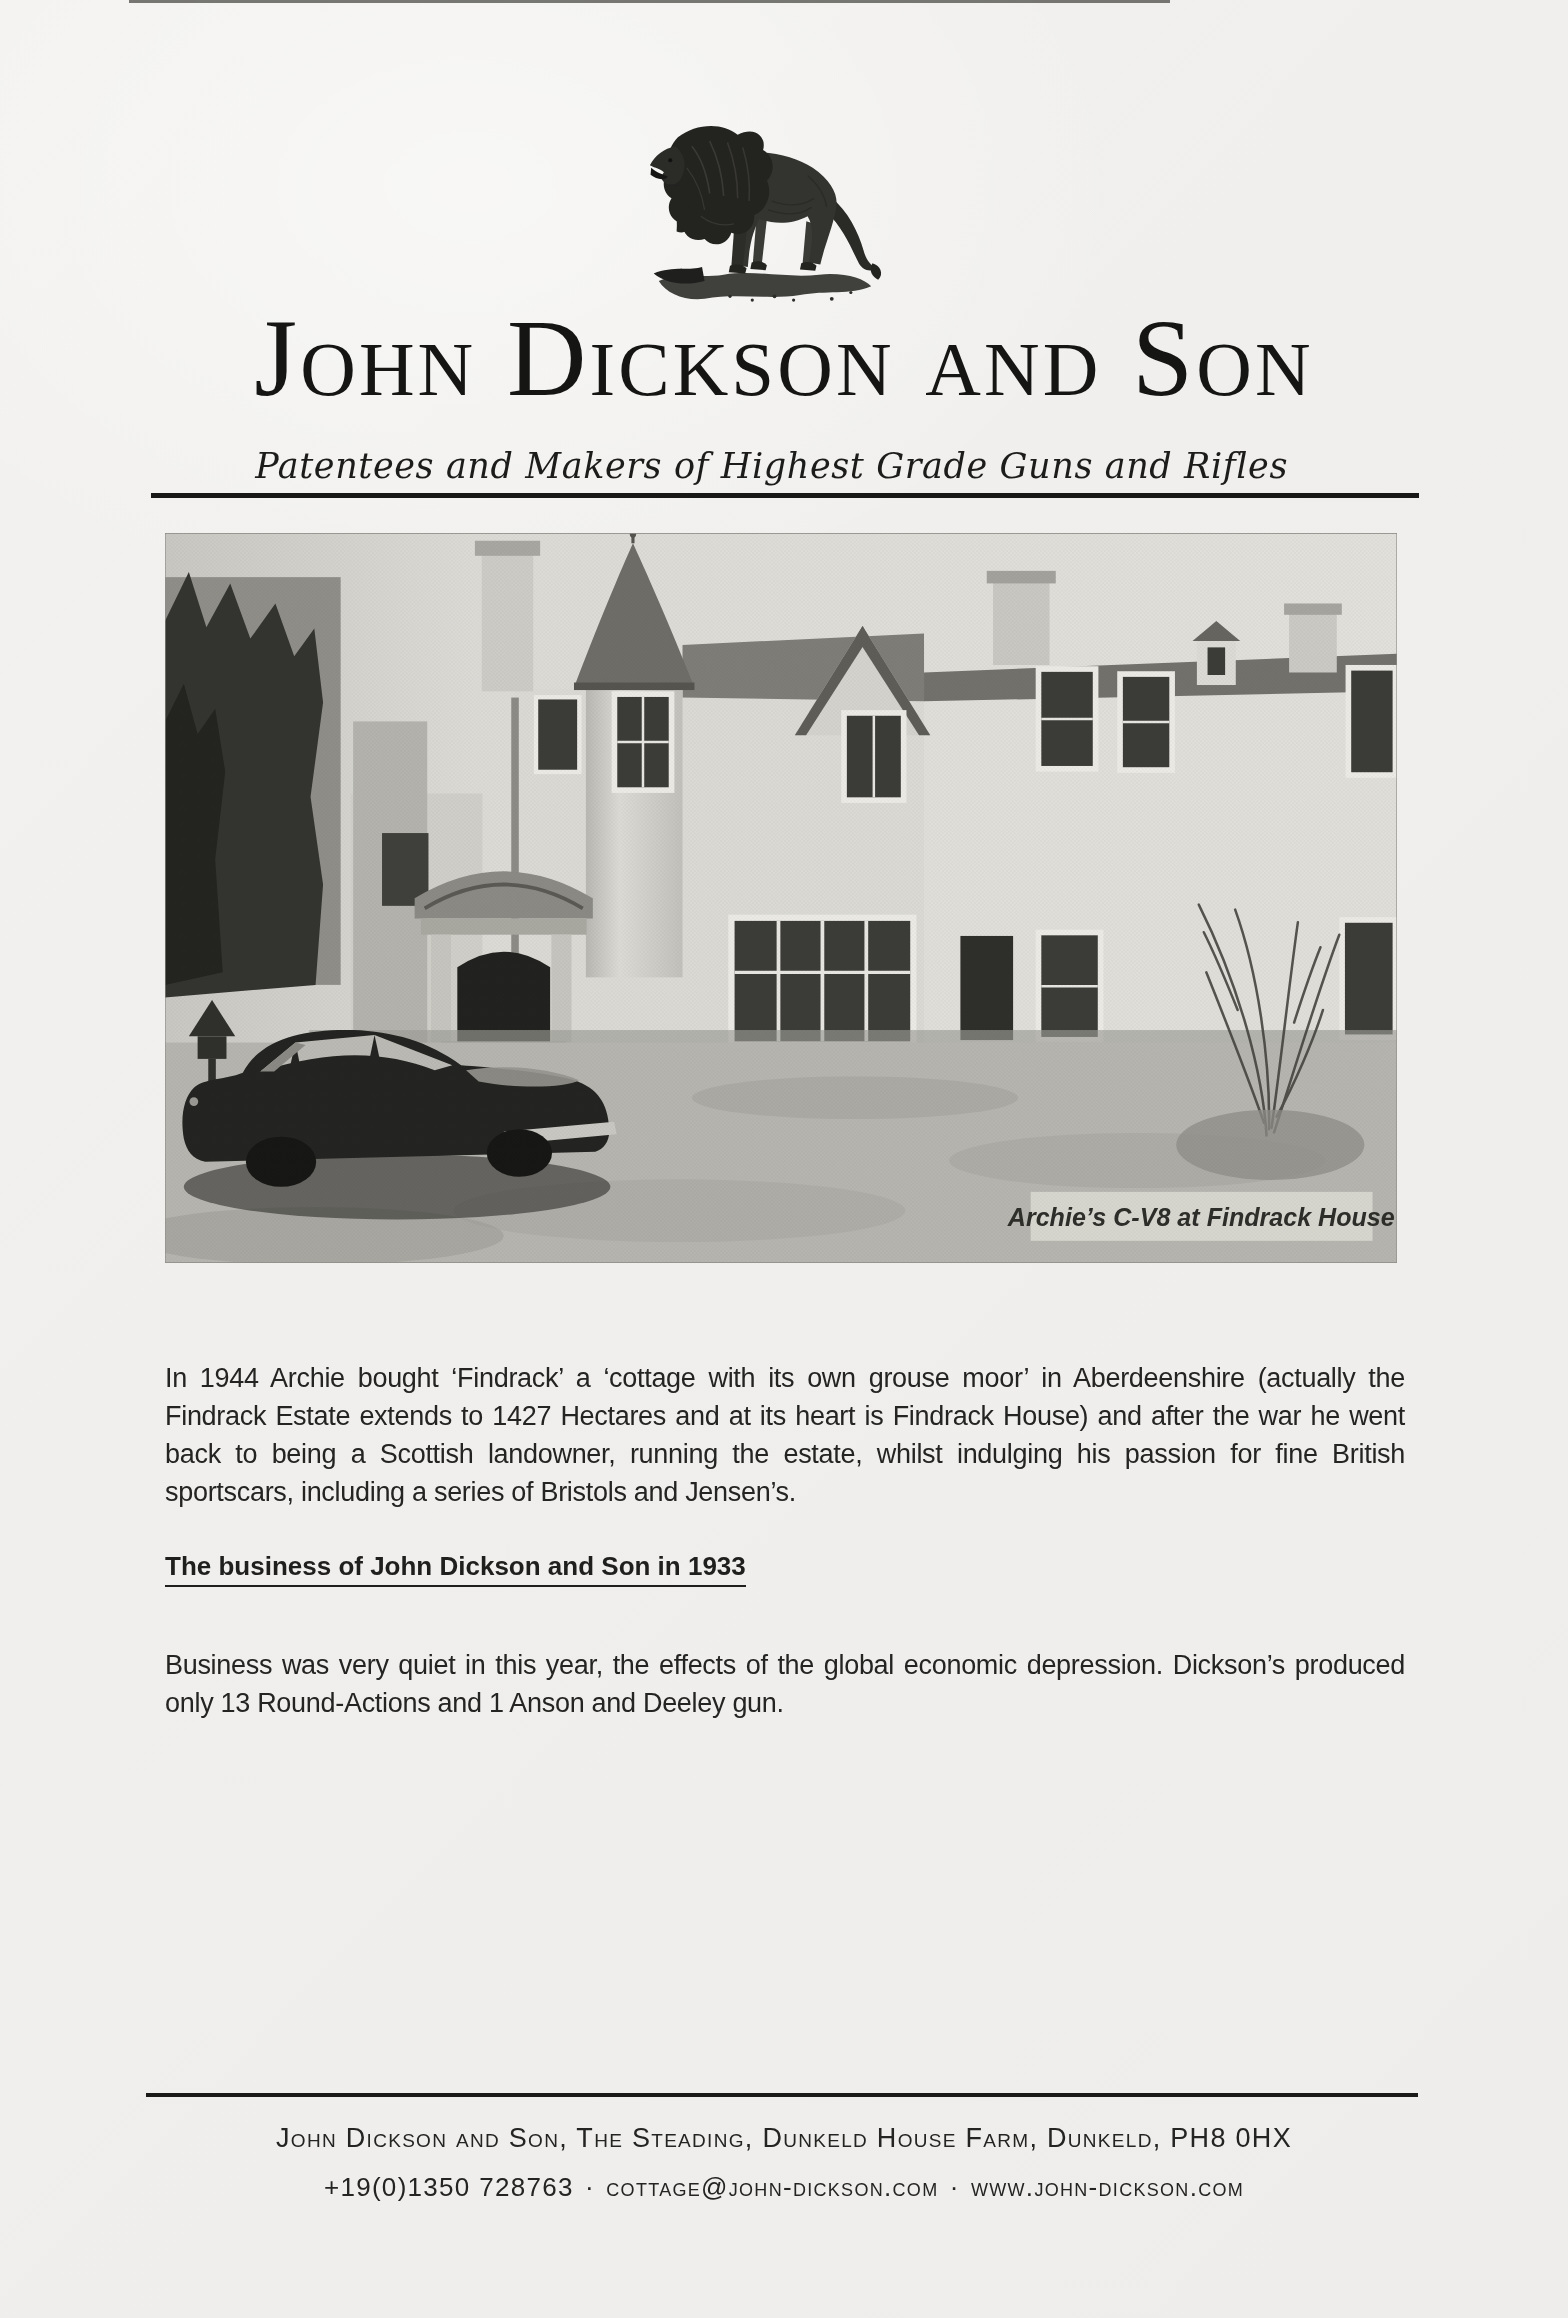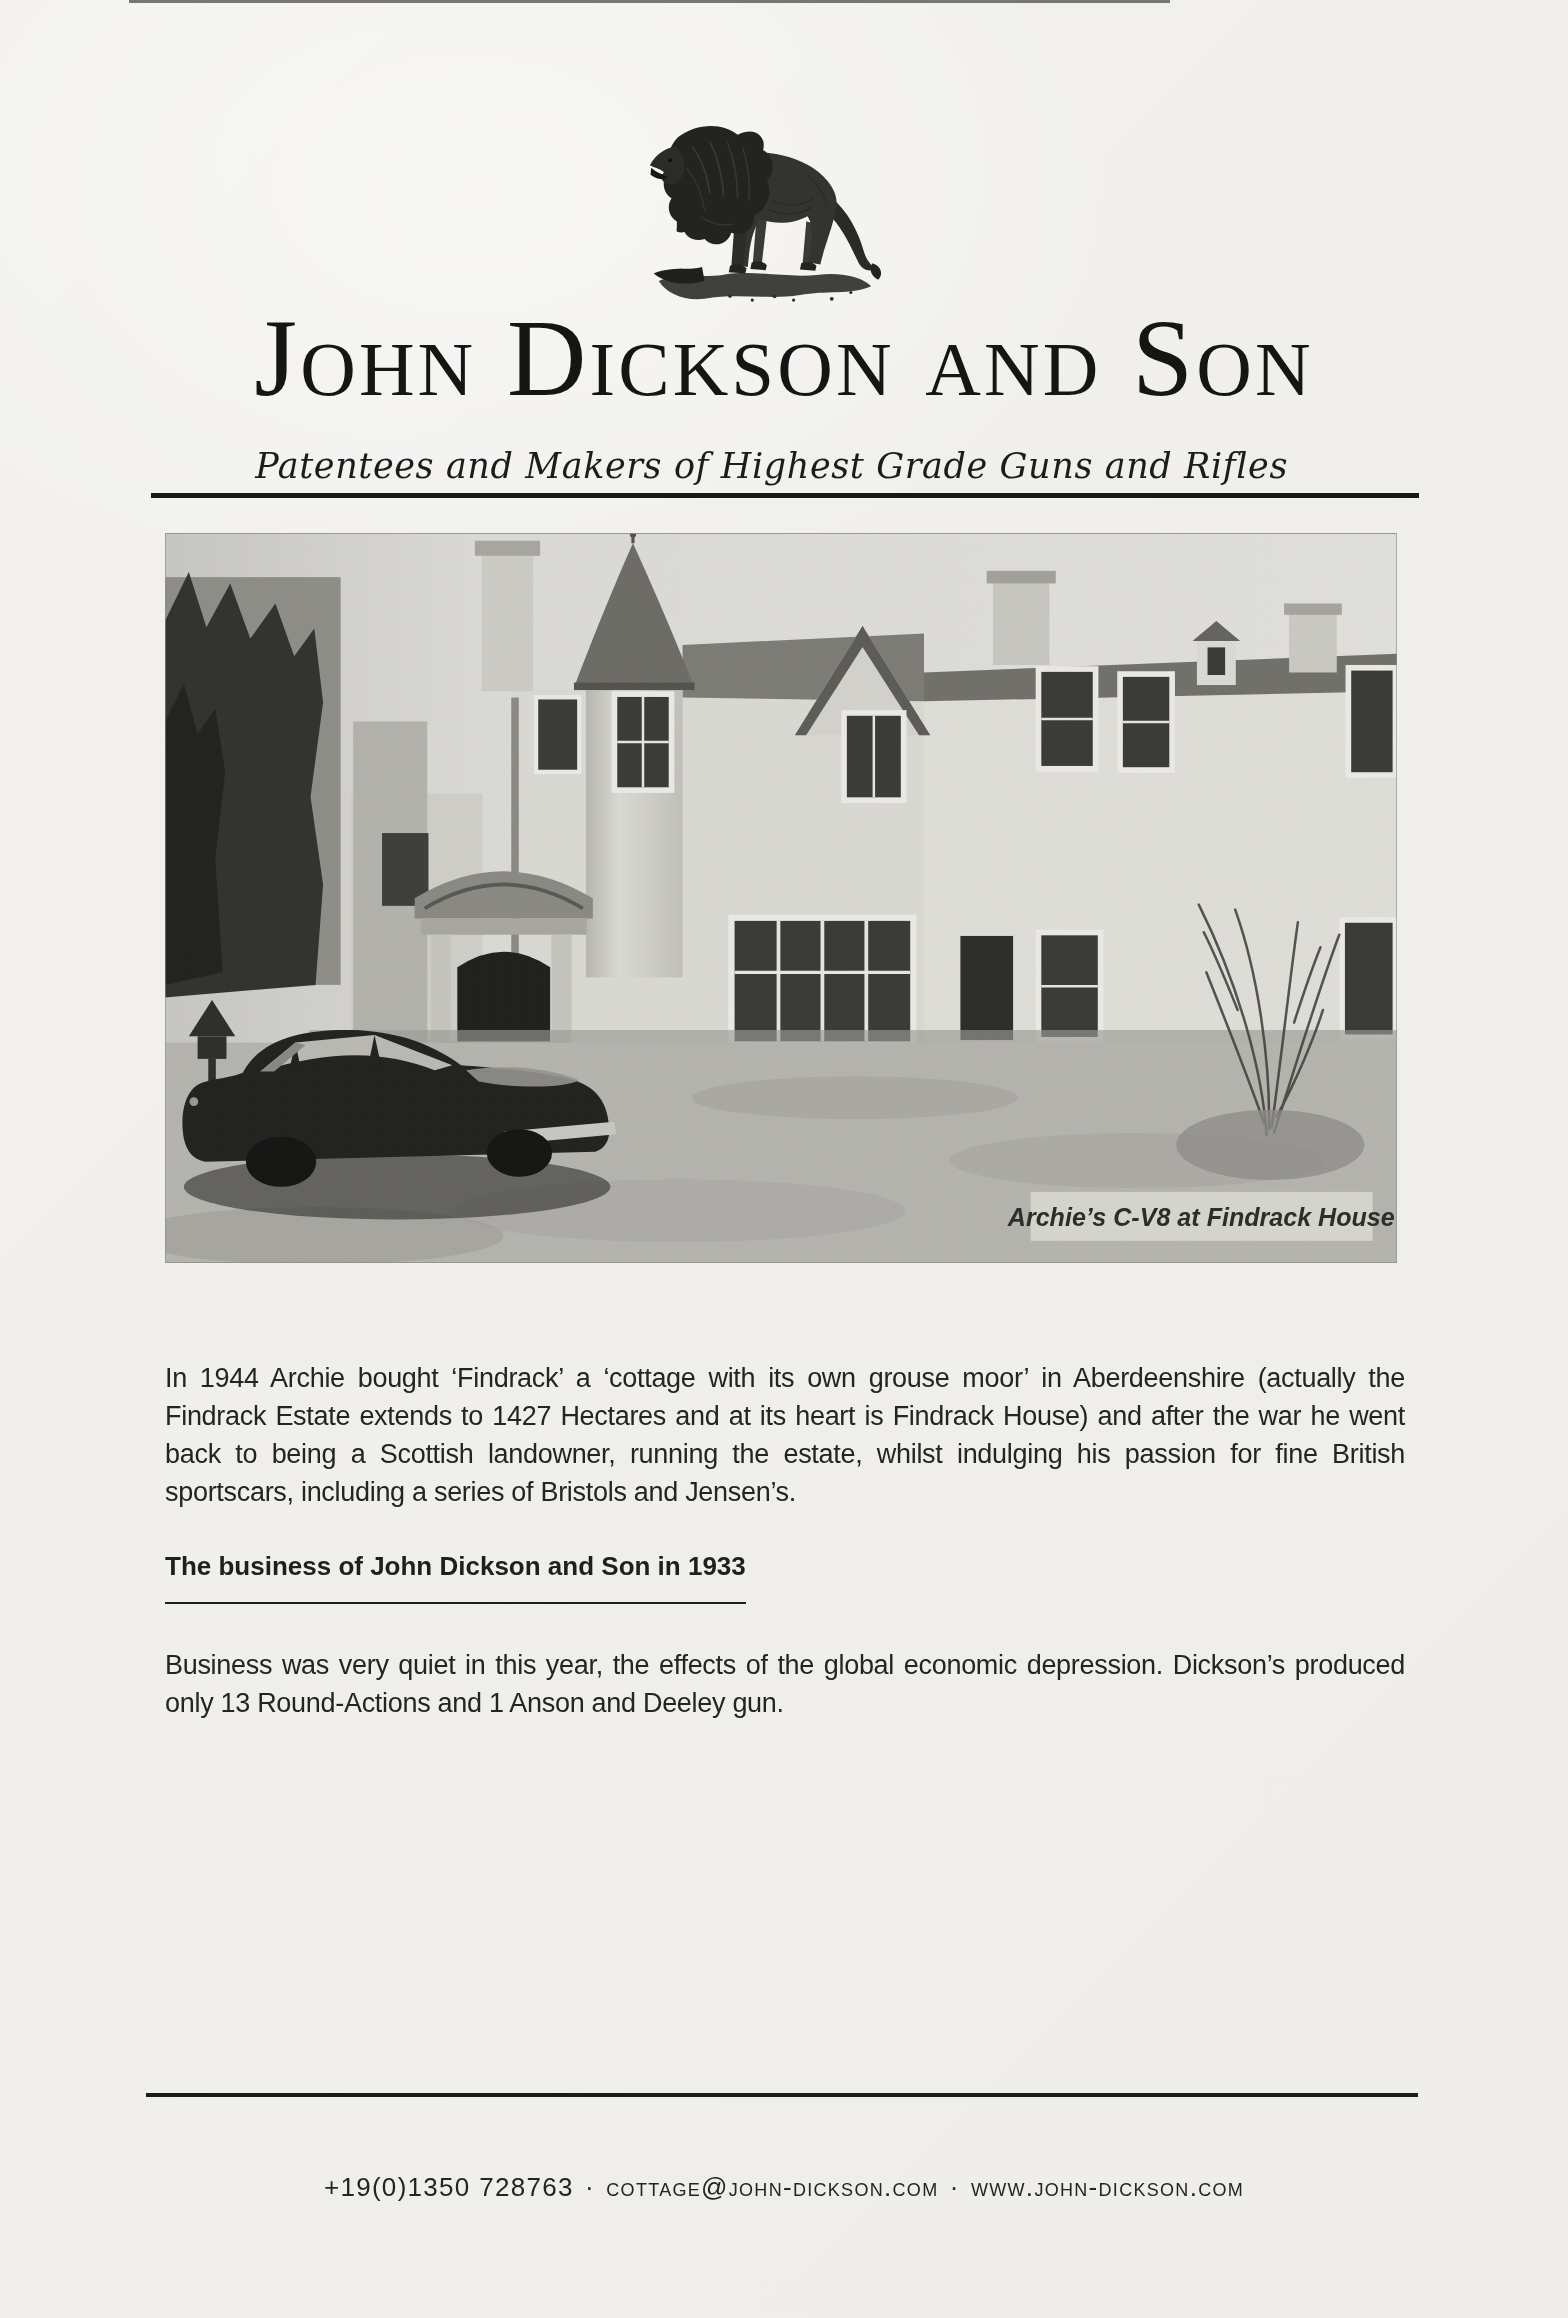--- a/index.html
+++ b/index.html
@@ -48,21 +48,21 @@
     color:#242422;text-align:justify;
   }
   .para-1{top:1332px;}
   .para-2{top:1619px;}
   .section-heading{
     position:absolute;left:165px;top:1551px;
     font-size:26px;font-weight:bold;color:#1f1f1d;
     letter-spacing:0px;
   }
   .section-heading span{
-    border-bottom:2.5px solid #1f1f1d;padding-bottom:21px;
+    border-bottom:2.5px solid #1f1f1d;padding-bottom:4px;
   }
   
   .rule-footer{
     position:absolute;left:146px;top:2093px;width:1272px;height:4.4px;
     background:#1a1a18;
   }
   .footer-line{
     position:absolute;left:0;width:1568px;text-align:center;
     font-variant-caps:small-caps;color:#242422;white-space:nowrap;
   }
@@ -283,19 +283,20 @@
   <p class="para para-1">In 1944 Archie bought ‘Findrack’ a ‘cottage with its own grouse moor’ in Aberdeenshire (actually the Findrack Estate extends to 1427 Hectares and at its heart is Findrack House) and after the war he went back to being a Scottish landowner, running the estate, whilst indulging his passion for fine British sportscars, including a series of Bristols and Jensen’s.</p>
 
   <h2 class="section-heading" style="margin:0;">
     <span>The business of John Dickson and Son in 1933</span>
   </h2>
 
   <p class="para para-2">Business was very quiet in this year, the effects of the global economic depression. Dickson’s produced only 13 Round-Actions and 1 Anson and Deeley gun.</p>
 
   <div class="rule-footer"></div>
 
+  <div class="footer-line footer-address">John Dickson and Son, The Steading, Dunkeld House Farm, Dunkeld, PH8 0HX</div>
 
   <div class="footer-line footer-contact">
     <span>+19(0)1350 728763</span><span class="footer-sep">·</span><span>cottage@john-dickson.com</span><span class="footer-sep">·</span><span>www.john-dickson.com</span>
   </div>
 
 </div>
 
 
 </body></html>

